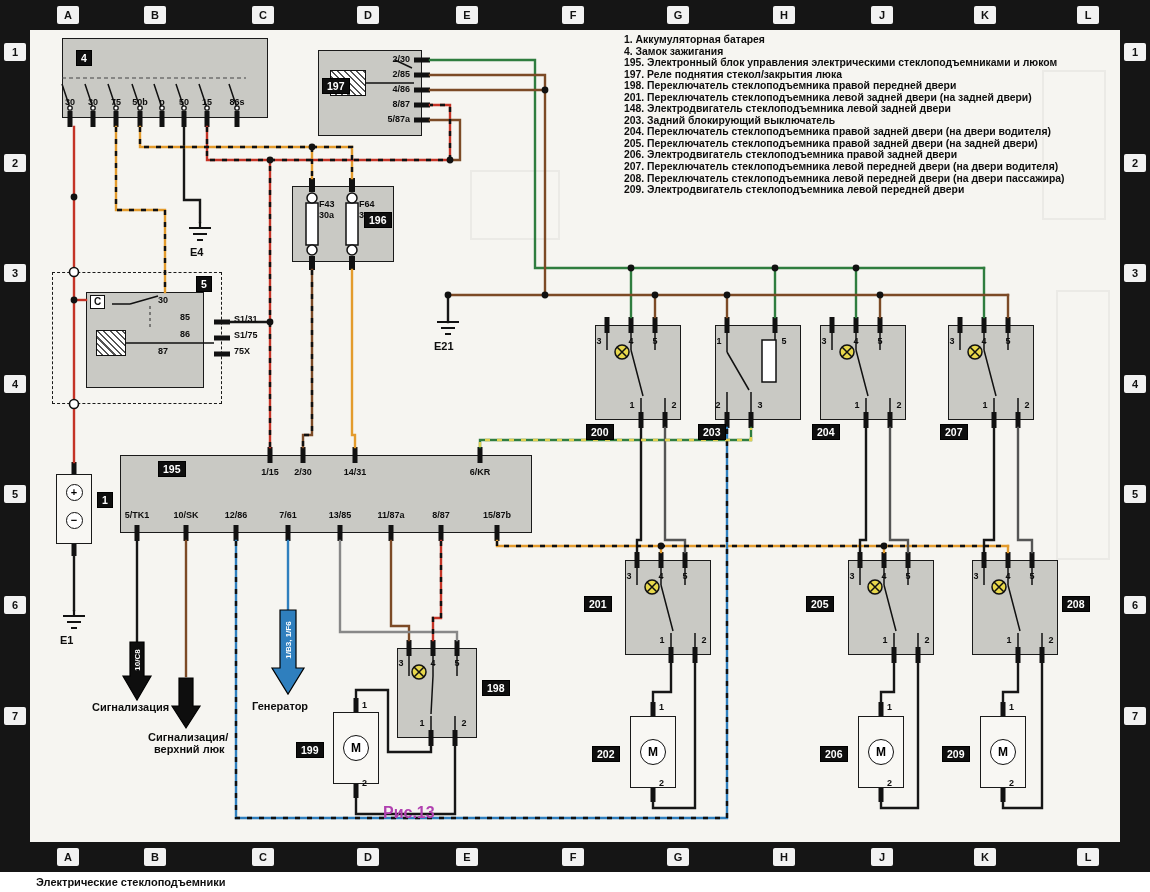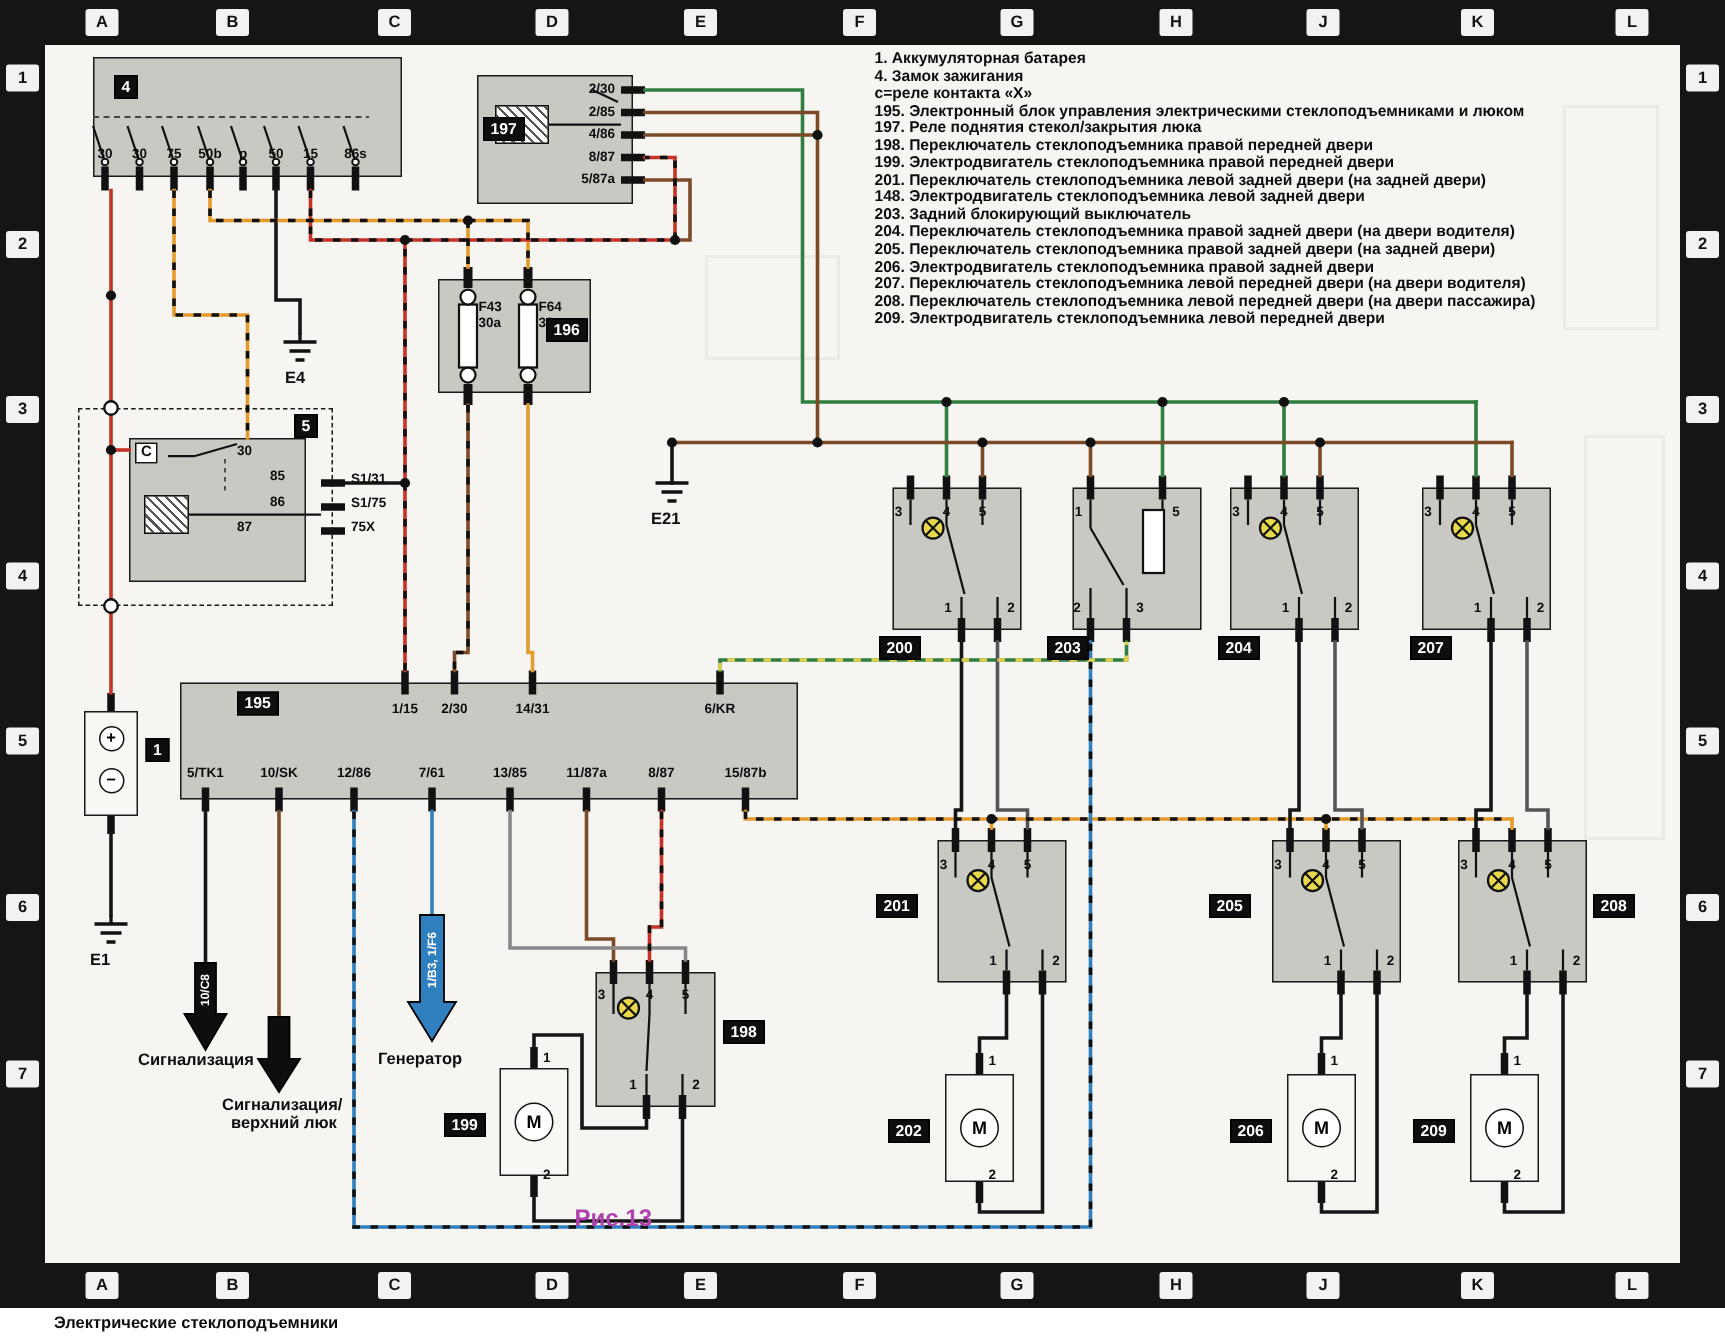--- a/index.html
+++ b/index.html
@@ -12,21 +12,21 @@
 .tag-light{position:absolute;background:#fff;color:#111;font-size:10px;font-weight:bold;padding:0 3px;border:1px solid #111;line-height:12px;z-index:6}
 .gbox{position:absolute;background:#c9c9c4;border:1.6px solid #1a1a1a;z-index:1}
 .wbox{position:absolute;background:#f8f7f3;border:1.6px solid #1a1a1a;z-index:1}
 .dbox{position:absolute;border:1.6px dashed #1a1a1a;z-index:1}
 .hatch{position:absolute;border:1.4px solid #111;background:repeating-linear-gradient(45deg,#fff,#fff 3px,#555 3px,#555 4.5px);z-index:2}
 .tl{position:absolute;font-size:9px;font-weight:bold;color:#0d0d0d;transform:translateX(-50%);z-index:4;white-space:nowrap}
 .tr{position:absolute;font-size:9px;font-weight:bold;color:#0d0d0d;transform:translateX(-100%);z-index:4;white-space:nowrap}
 .tll{position:absolute;font-size:9px;font-weight:bold;color:#0d0d0d;z-index:4;white-space:nowrap}
 .gl{position:absolute;font-size:11px;font-weight:bold;color:#0d0d0d;z-index:4}
 .cap{position:absolute;font-size:11px;font-weight:bold;color:#0d0d0d;z-index:4;white-space:nowrap}
-.legend{position:absolute;left:583px;top:34px;width:524px;z-index:4}
+.legend{position:absolute;left:624px;top:34px;width:524px;z-index:4}
 .legend div{font-size:10.4px;line-height:11.55px;font-weight:bold;color:#0d0d0d;white-space:nowrap}
 svg.wires{position:absolute;left:0;top:0;z-index:3;pointer-events:none}
 .mcirc{position:absolute;width:26px;height:26px;border:1.8px solid #111;border-radius:50%;background:#fff;display:flex;align-items:center;justify-content:center;font-weight:bold;font-size:12px;z-index:4}
 .bterm{position:absolute;width:17px;height:17px;border:1.6px solid #111;border-radius:50%;background:#fff;display:flex;align-items:center;justify-content:center;font-weight:bold;font-size:11px;z-index:4}
 .vtext{position:absolute;color:#fff;font-size:8px;font-weight:bold;z-index:6;white-space:nowrap;transform:translate(-50%,-50%) rotate(-90deg)}
 .fig{position:absolute;font-size:16px;font-weight:bold;color:#b040b0;z-index:4}
 .bottomstrip{position:absolute;left:0;top:872px;width:1150px;height:20px;background:#fff;z-index:8}
 .ghost{position:absolute;border:2px solid #8a8a8a;opacity:.1;z-index:0}
 </style>
 </head>
@@ -75,25 +75,23 @@
 <div class="cell" style="left:1124px;top:154px">2</div>
 <div class="cell" style="left:1124px;top:264px">3</div>
 <div class="cell" style="left:1124px;top:375px">4</div>
 <div class="cell" style="left:1124px;top:485px">5</div>
 <div class="cell" style="left:1124px;top:596px">6</div>
 <div class="cell" style="left:1124px;top:707px">7</div>
 
 <div class="legend">
   <div>1. Аккумуляторная батарея</div>
   <div>4. Замок зажигания</div>
-  <div>с=реле контакта «X»</div>
   <div>195. Электронный блок управления электрическими стеклоподъемниками и люком</div>
   <div>197. Реле поднятия стекол/закрытия люка</div>
   <div>198. Переключатель стеклоподъемника правой передней двери</div>
-  <div>199. Электродвигатель стеклоподъемника правой передней двери</div>
   <div>201. Переключатель стеклоподъемника левой задней двери (на задней двери)</div>
   <div>148. Электродвигатель стеклоподъемника левой задней двери</div>
   <div>203. Задний блокирующий выключатель</div>
   <div>204. Переключатель стеклоподъемника правой задней двери (на двери водителя)</div>
   <div>205. Переключатель стеклоподъемника правой задней двери (на задней двери)</div>
   <div>206. Электродвигатель стеклоподъемника правой задней двери</div>
   <div>207. Переключатель стеклоподъемника левой передней двери (на двери водителя)</div>
   <div>208. Переключатель стеклоподъемника левой передней двери (на двери пассажира)</div>
   <div>209. Электродвигатель стеклоподъемника левой передней двери</div>
 </div>

